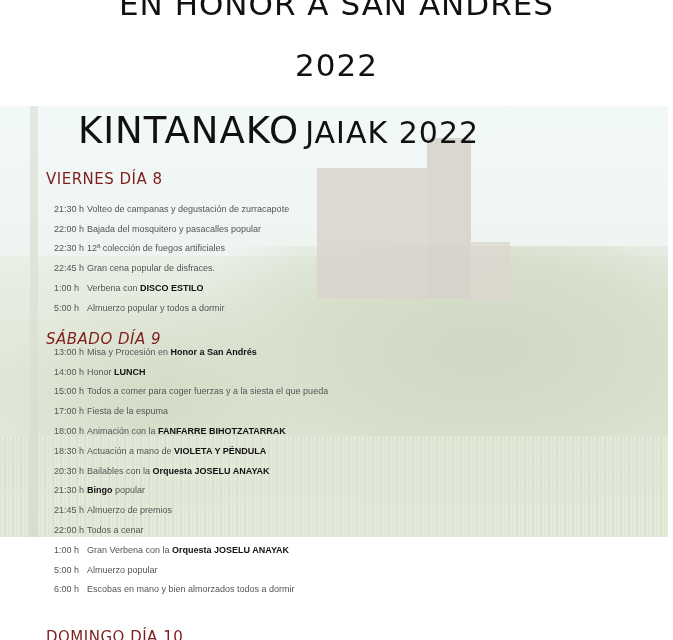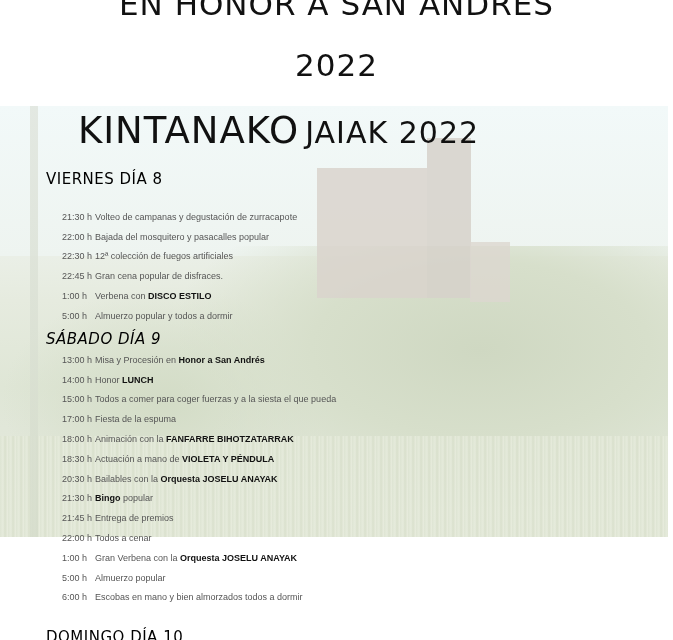--- a/index.html
+++ b/index.html
@@ -96,27 +96,27 @@
       line-height: 46px;
       letter-spacing: 1px;
     }
     .title-main .big { font-size: 37px; }
     .title-main .small { font-size: 30px; }
     .day-heading {
       position: absolute;
       left: 46px;
       font-family: "DejaVu Sans", sans-serif;
       font-size: 15px;
-      color: #000000;
+      color: #7f1d1d;
       letter-spacing: 0.5px;
     }
     .event-list {
       position: absolute;
       left: 46px;
-      margin: 16px; padding: 0;
+      margin: 8px; padding: 0;
       list-style: none;
     }
     .event {
       height: 19.8px;
       display: flex;
       align-items: center;
       font-family: "Liberation Sans", sans-serif;
       font-size: 9px;
       color: #555;
       white-space: nowrap;
@@ -209,21 +209,21 @@
     <li class="event">
         <span class="time">20:30 h</span>
         <span class="desc"><span>Bailables con la </span><b>Orquesta JOSELU ANAYAK</b></span>
       </li>
     <li class="event">
         <span class="time">21:30 h</span>
         <span class="desc"><b>Bingo</b><span> popular</span></span>
       </li>
     <li class="event">
         <span class="time">21:45 h</span>
-        <span class="desc">Entrega de premios</span>
+        <span class="desc">Almuerzo de premios</span>
       </li>
     <li class="event">
         <span class="time">22:00 h</span>
         <span class="desc">Todos a cenar</span>
       </li>
     <li class="event">
         <span class="time">1:00 h</span>
         <span class="desc"><span>Gran Verbena con la </span><b>Orquesta JOSELU ANAYAK</b></span>
       </li>
     <li class="event">

